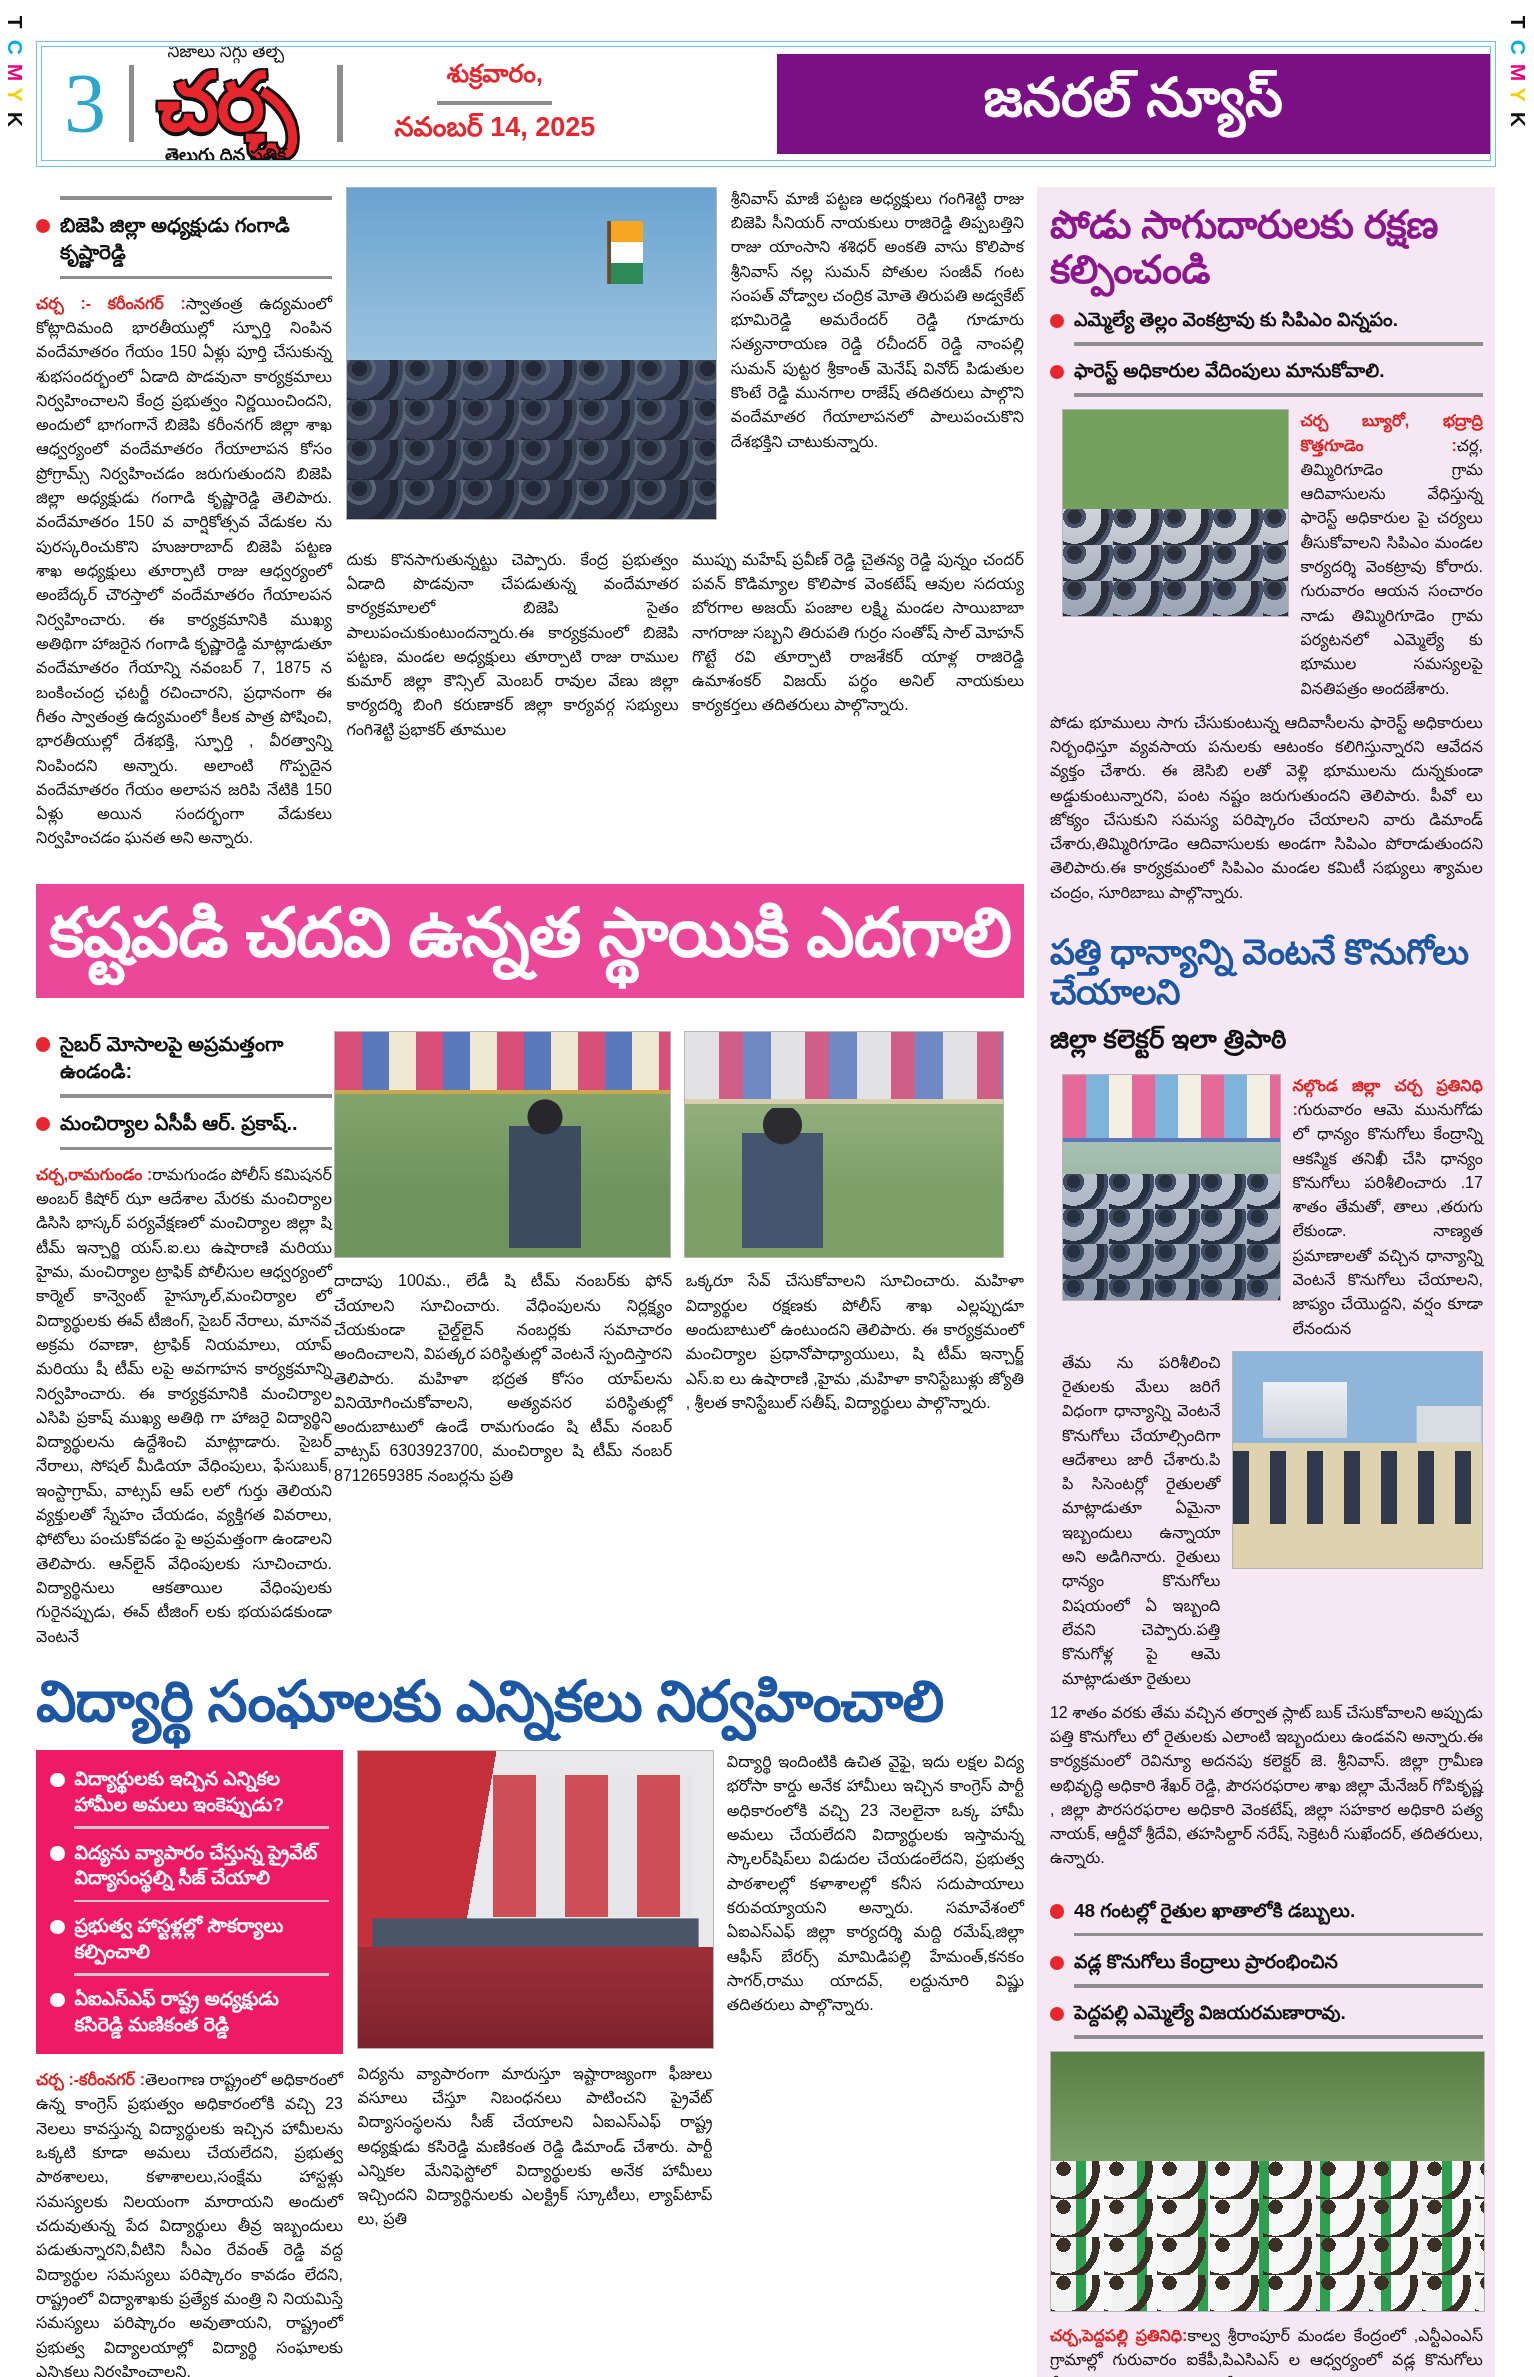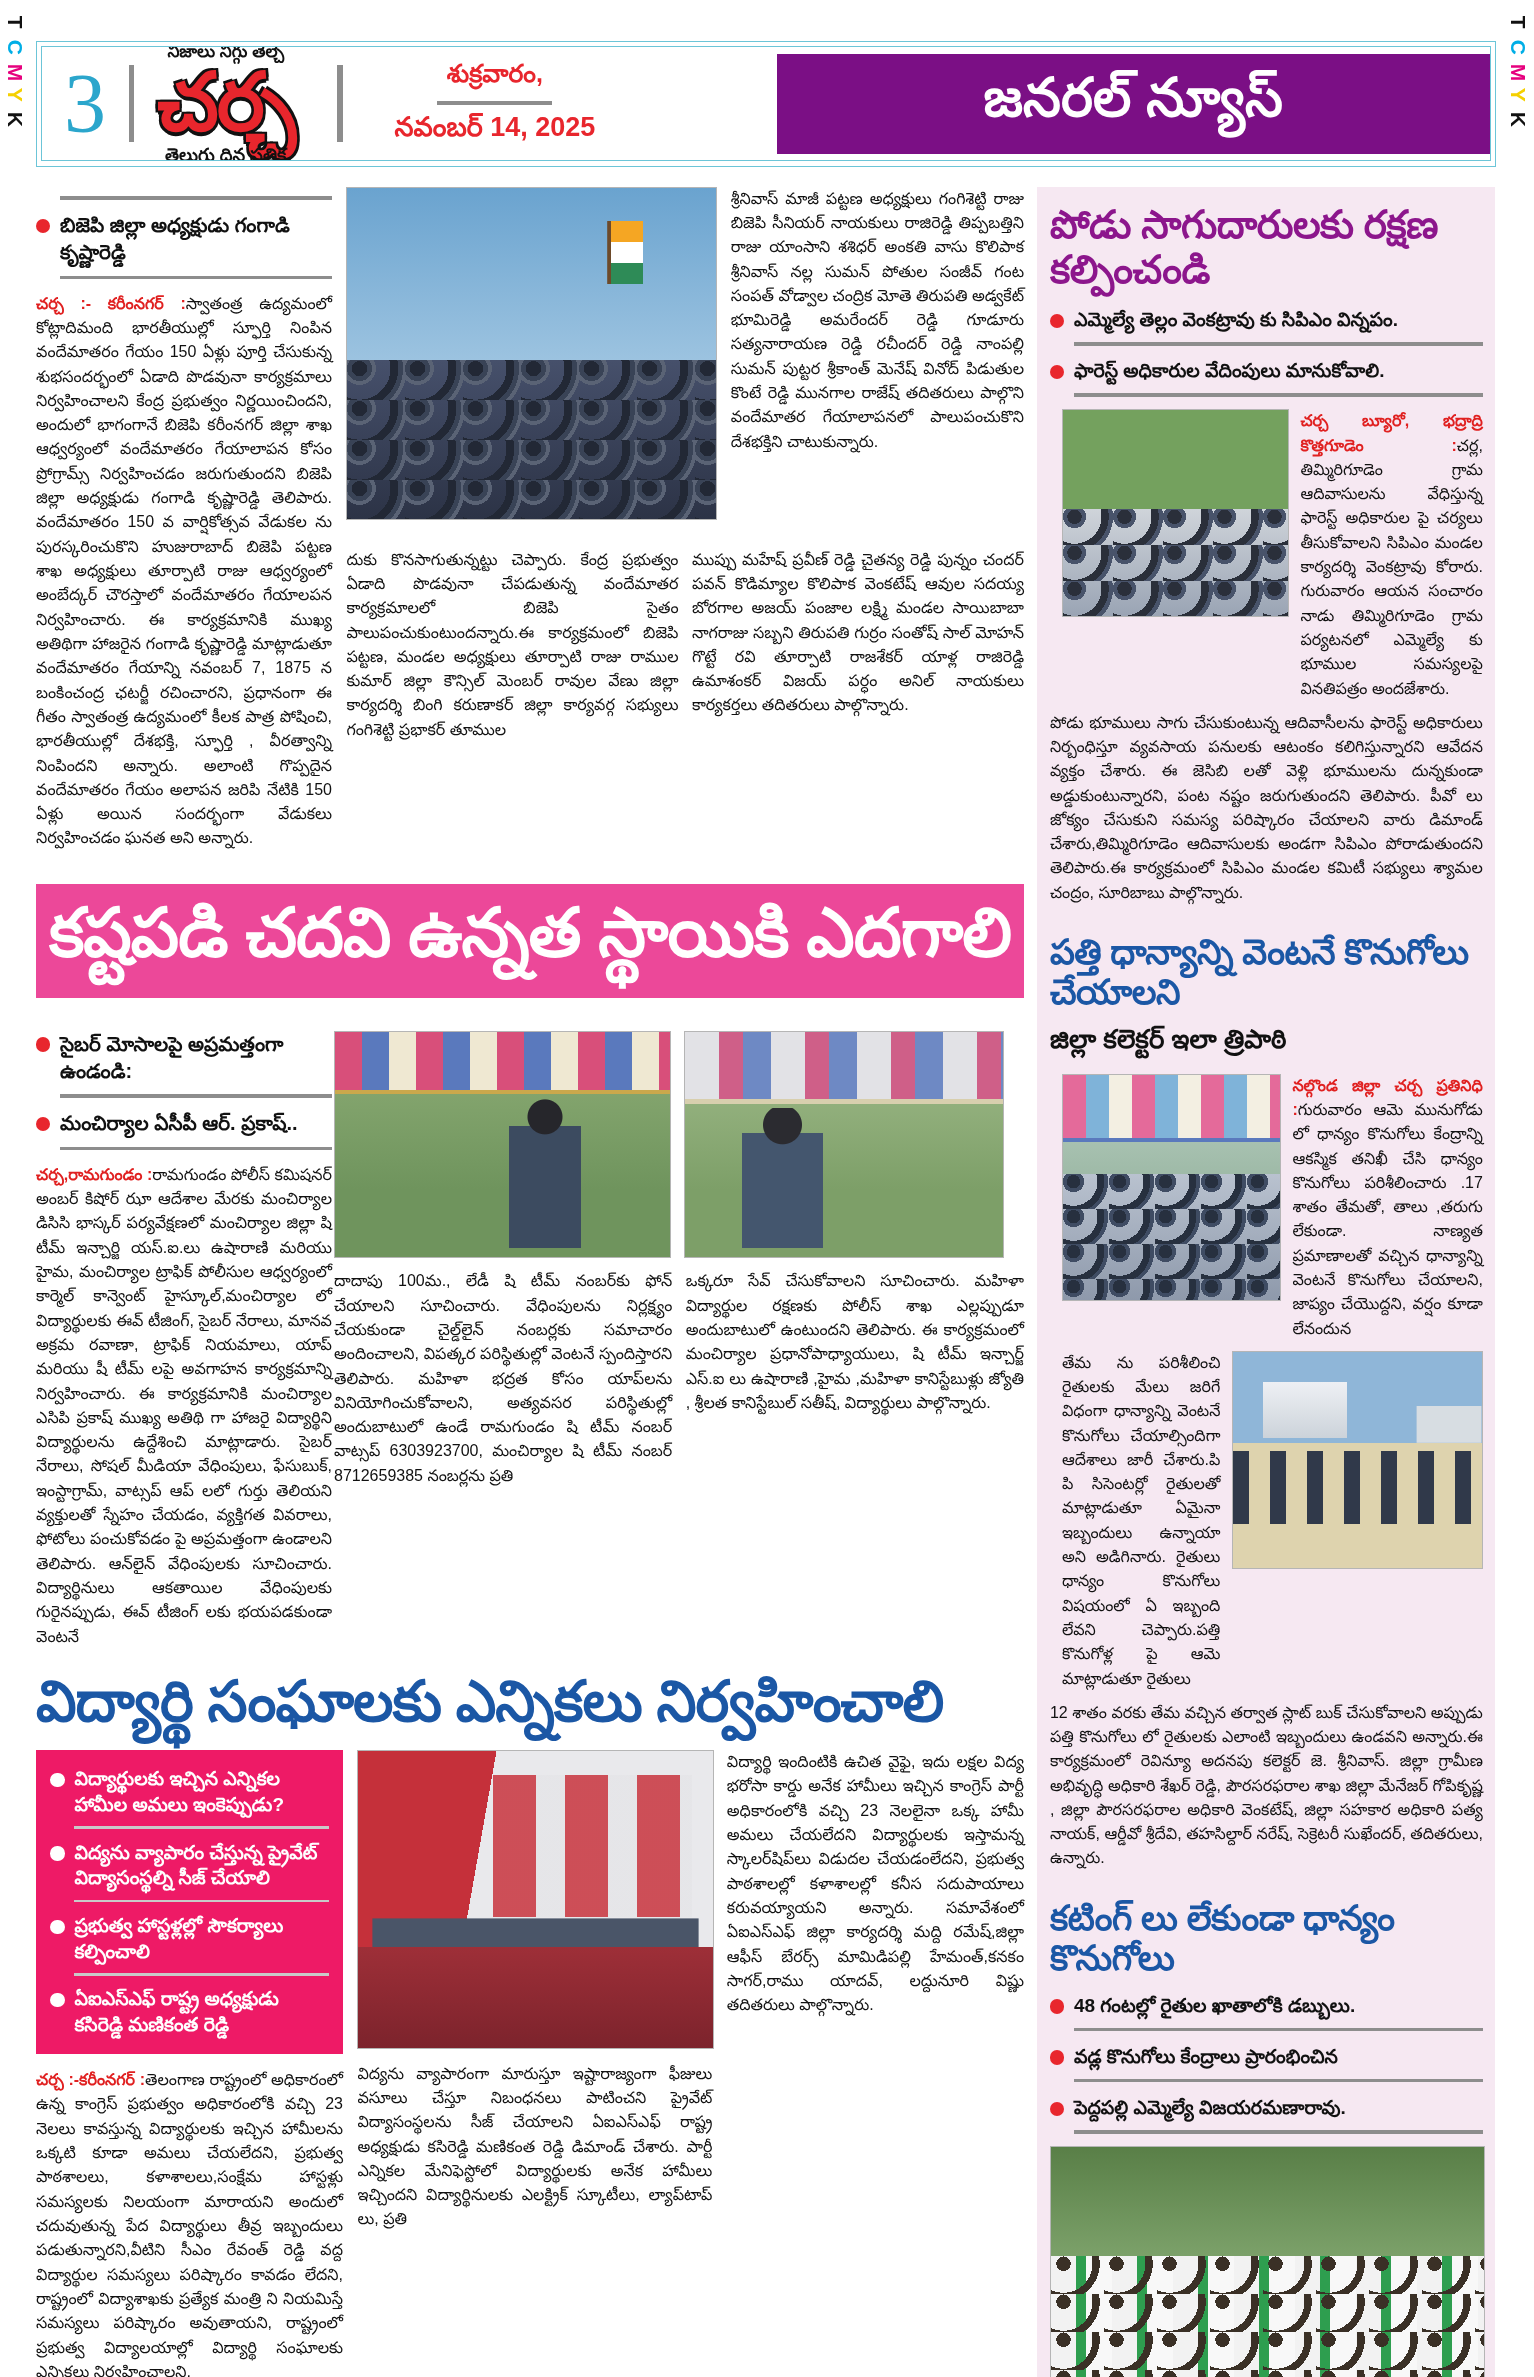--- a/index.html
+++ b/index.html
@@ -15,21 +15,21 @@
   .regmarks.right{right:6.7px;}
   .regmarks span{transform:rotate(90deg);}
   .rm-t{color:#111}.rm-c{color:#00aee6}.rm-m{color:#e6007e}.rm-y{color:#f5d000}.rm-k{color:#111}
   .inner{position:absolute;left:36px;top:41px;width:1460px;}
   
   .masthead-outer{border:1.9px solid #6cc5d8;padding:4.3px;background:#fff;}
   .masthead{border:1.4px solid #6cc5d8;height:113px;display:flex;align-items:center;padding:0 0 0 21.6px;position:relative;overflow:hidden;}
   .pageno{font-family:"Liberation Serif","DejaVu Serif",serif;font-size:84px;color:#2ba6cc;font-weight:normal;line-height:1;}
   .vbar{width:5.3px;height:77px;background:#8d8d8d;margin:0 23px;}
   .logo-block{text-align:center;line-height:1;}
-  .logo-tagline{font-size:17px;color:#111;font-weight:bold;margin-bottom:1.9px;}
+  .logo-tagline{font-size:17px;color:#111;font-weight:normal;margin-bottom:1.9px;}
   .logo{font-size:81px;font-weight:bold;color:#e8262d;
     text-shadow:-2.4px -2.4px 0 #111,2.4px -2.4px 0 #111,-2.4px 2.4px 0 #111,2.4px 2.4px 0 #111,0 3.8px 0 #111;
     letter-spacing:-1.9px;}
   .logo-sub{font-size:18px;color:#111;font-weight:bold;margin-top:2.9px;}
   .date-block{text-align:center;margin-left:29px;}
   .date-day{color:#e8262d;font-size:25px;font-weight:bold;}
   .date-sep{height:4.3px;background:#8d8d8d;width:115px;margin:6.7px auto;}
   .date-date{color:#e8262d;font-size:27px;font-weight:bold;}
   .section-banner{margin-left:auto;width:713px;height:100px;background:#7b0f85;color:#fff;
     display:flex;align-items:center;justify-content:center;font-size:54px;font-weight:bold;}
@@ -292,21 +292,20 @@
             <div class="body"><span class="lead">నల్గొండ జిల్లా చర్చ ప్రతినిధి :</span><span>గురువారం ఆమె మునుగోడు లో ధాన్యం కొనుగోలు కేంద్రాన్ని ఆకస్మిక తనిఖీ చేసి ధాన్యం కొనుగోలు పరిశీలించారు .17 శాతం తేమతో, తాలు ,తరుగు లేకుండా. నాణ్యత ప్రమాణాలతో వచ్చిన ధాన్యాన్ని వెంటనే కొనుగోలు చేయాలని, జాప్యం చేయొద్దని, వర్షం కూడా లేనందున</span></div>
           </div>
           <div class="sb-row">
             <div class="body">తేమ ను పరిశీలించి రైతులకు మేలు జరిగే విధంగా ధాన్యాన్ని వెంటనే కొనుగోలు చేయాల్సిందిగా ఆదేశాలు జారీ చేశారు.పి పి సిసెంటర్లో రైతులతో మాట్లాడుతూ ఏమైనా ఇబ్బందులు ఉన్నాయా అని అడిగినారు. రైతులు ధాన్యం కొనుగోలు విషయంలో ఏ ఇబ్బంది లేవని చెప్పారు.పత్తి కొనుగోళ్ల పై ఆమె మాట్లాడుతూ రైతులు</div>
             <div class="ph ph-grain ph-s2b"></div>
           </div>
           <div class="body">12 శాతం వరకు తేమ వచ్చిన తర్వాత స్లాట్ బుక్ చేసుకోవాలని అప్పుడు పత్తి కొనుగోలు లో రైతులకు ఎలాంటి  ఇబ్బందులు ఉండవని అన్నారు.ఈ కార్యక్రమంలో రెవిన్యూ అదనపు కలెక్టర్ జె. శ్రీనివాస్. జిల్లా గ్రామీణ అభివృద్ధి అధికారి శేఖర్ రెడ్డి, పౌరసరఫరాల శాఖ జిల్లా మేనేజర్ గోపికృష్ణ , జిల్లా పౌరసరఫరాల అధికారి వెంకటేష్, జిల్లా సహకార అధికారి పత్య నాయక్, ఆర్డీవో శ్రీదేవి, తహసిల్దార్ నరేష్,  సెక్రెటరీ  సుఖేందర్, తదితరులు, ఉన్నారు.</div>
         </div>
 
         <div class="sb-art">
-          <div class="sb-hl sb-hl-blue">కటింగ్ లు లేకుండా ధాన్యం కొనుగోలు</div>
           <div class="bul">
               <span class="dot"></span>
               <span>48 గంటల్లో రైతుల ఖాతాలోకి డబ్బులు.</span>
             </div>
           <div class="sep"></div>
           <div class="bul">
               <span class="dot"></span>
               <span>వడ్ల కొనుగోలు కేంద్రాలు ప్రారంభించిన</span>
             </div>
           <div class="sep"></div>

